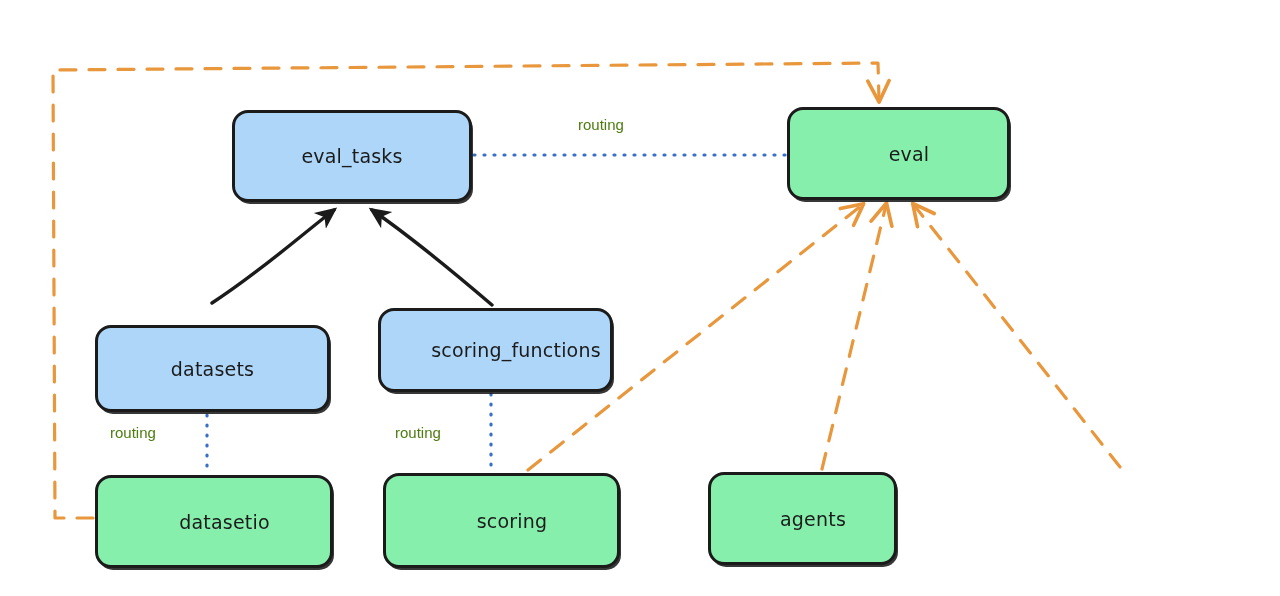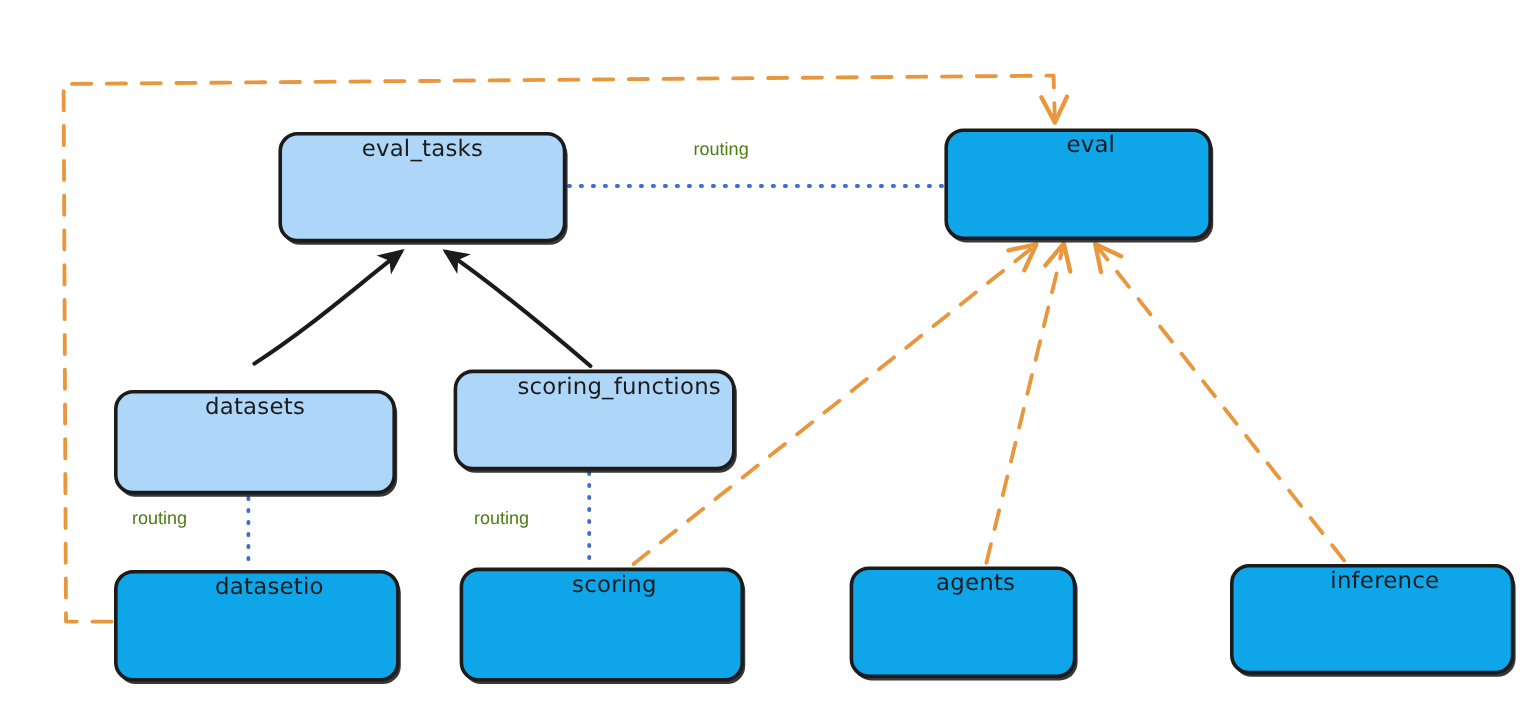--- a/index.html
+++ b/index.html
@@ -25,32 +25,33 @@
     width: 1280px;
     height: 596px;
     pointer-events: none;
   }
   .node {
     position: absolute;
     box-sizing: border-box;
     border: 3px solid #1b1b1b;
     border-radius: 16px;
     display: flex;
+    align-items: center;
     justify-content: center;
     font-family: "DejaVu Sans", sans-serif;
     font-size: 19px;
     color: #1b1b1b;
     letter-spacing: 0.2px;
     box-shadow: 2px 3px 0 -1px rgba(20,20,20,0.85);
   }
   .node.blue {
     background: #aed6f8;
   }
   .node.green {
-    background: #0ea5e9;
+    background: #86efac;
     padding-left: 21px;
   }
   .node-label {
     pointer-events: none;
     white-space: nowrap;
   }
   .edge-label {
     position: absolute;
     font-family: Liberation Sans, sans-serif;
     font-size: 15px;
@@ -130,23 +131,20 @@
   </div>
 
   <div class="node green" style="left:383px; top:473px; width:237px; height:95px;">
     <span class="node-label">scoring</span>
   </div>
 
   <div class="node green" style="left:708px; top:472px; width:189px; height:93px;">
     <span class="node-label">agents</span>
   </div>
 
-  <div class="node green" style="left:1025px; top:470px; width:237px; height:92px;">
-    <span class="node-label">inference</span>
-  </div>
 
   <div class="edge-label" style="left:578px; top:116px;">routing</div>
 
   <div class="edge-label" style="left:110px; top:424px;">routing</div>
 
   <div class="edge-label" style="left:395px; top:424px;">routing</div>
 
 </div>
 
 </body></html>

